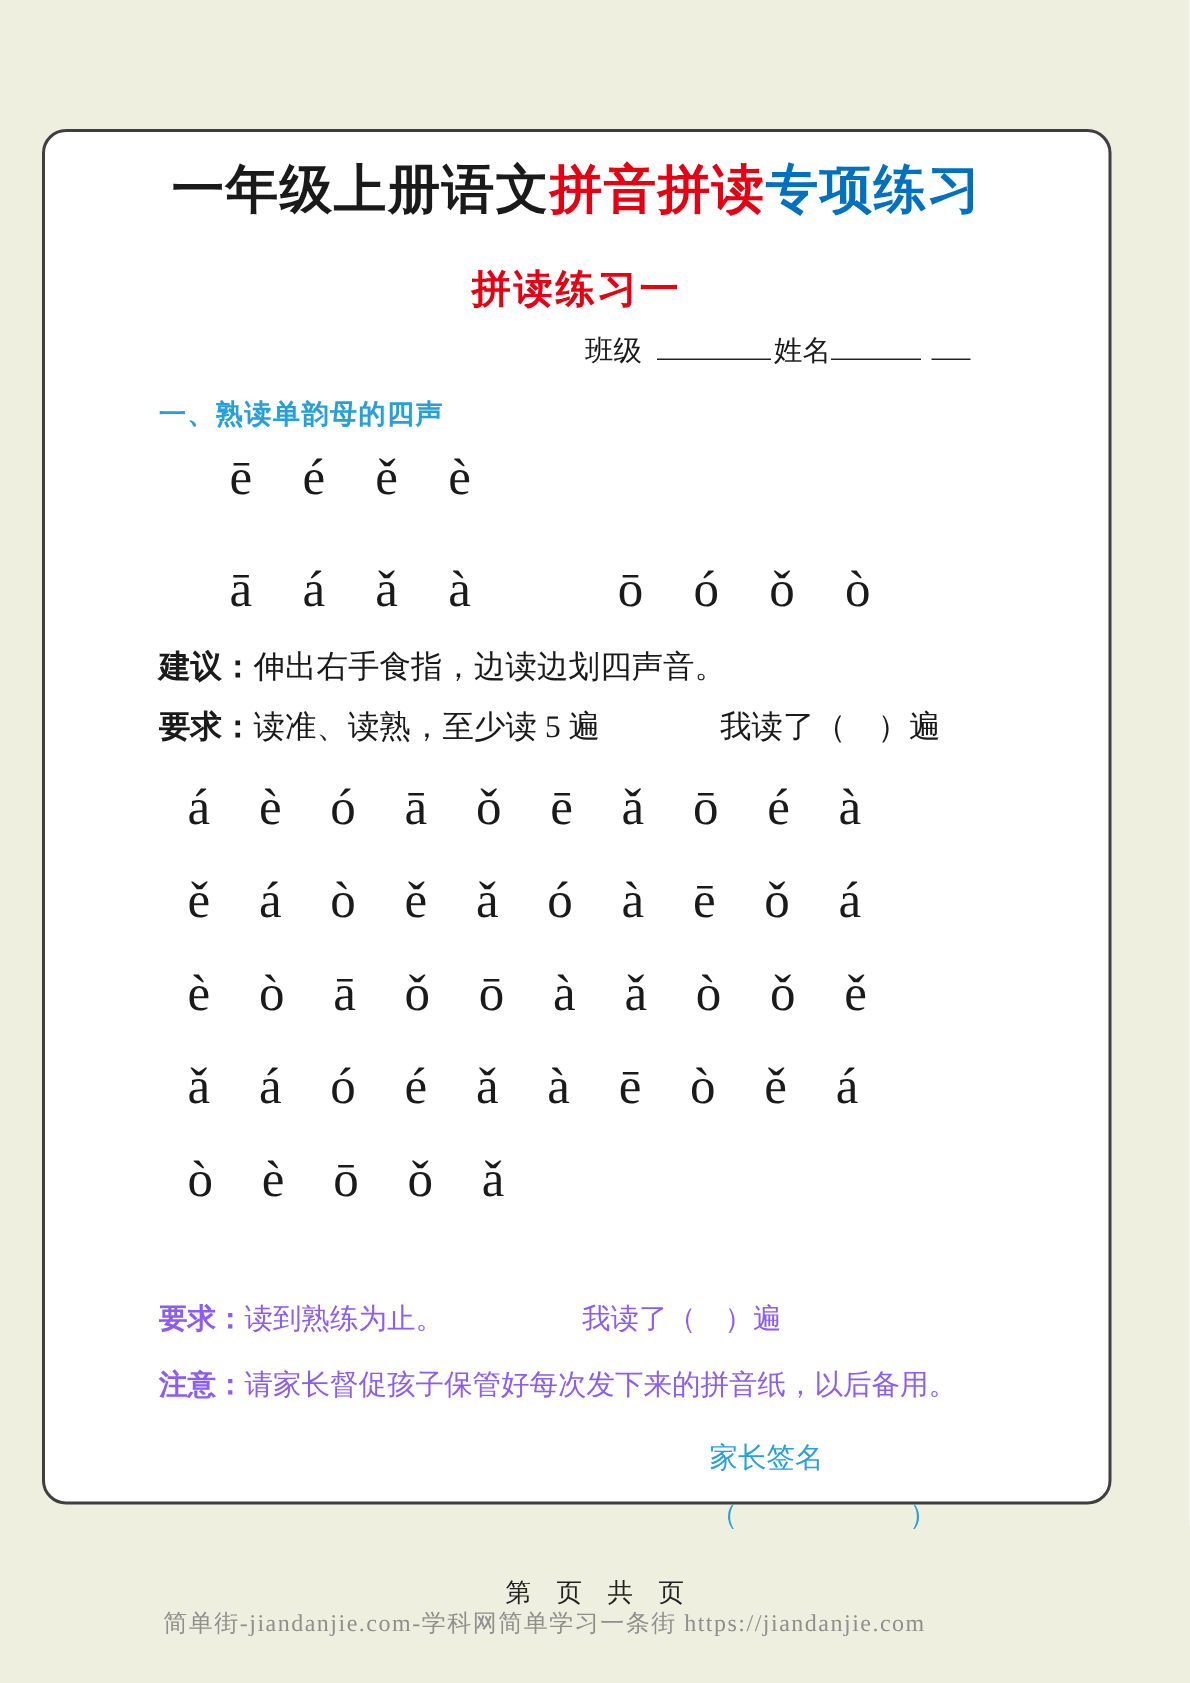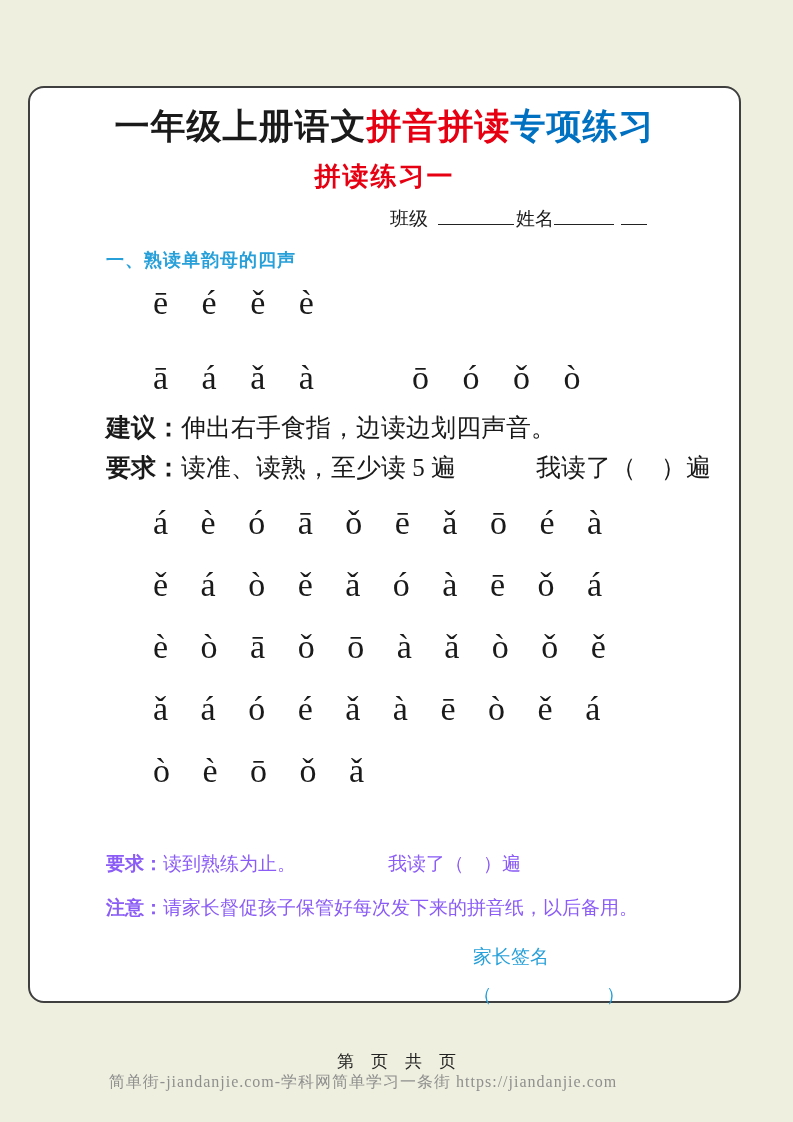--- a/index.html
+++ b/index.html
@@ -19,46 +19,46 @@
   h1,p{margin:0;padding:0;}
   .title{
     text-align:center;font-size:35px;font-weight:bold;
     letter-spacing:1px;line-height:42px;margin-top:0;
     white-space:nowrap;
   }
   .t-red{color:#e60012;}
   .t-blue{color:#0070c0;}
   .subtitle{
     text-align:center;font-size:26px;font-weight:bold;color:#e60012;
-    margin-top:12px;line-height:34px;letter-spacing:2px;
+    margin-top:28px;line-height:34px;letter-spacing:2px;
   }
   .id-line{
     margin-top:12px;margin-left:312px;font-size:19px;line-height:26px;
   }
   .blank{display:inline-block;border-bottom:1px solid #222;height:17px;vertical-align:baseline;}
   .blank.b1{width:76px;margin:0 2px 0 10px;}
   .blank.b2{width:60px;}
   .blank.b3{width:26px;margin-left:7px;}
   .section-header{
     margin-top:16px;margin-left:28px;
     color:#27a0da;font-weight:bold;font-size:18px;line-height:24px;letter-spacing:1px;
   }
   .vowel-row{
     margin-left:75px;font-size:34px;word-spacing:25px;
     height:62px;line-height:62px;white-space:nowrap;
   }
   .vowel-row.first{margin-top:13px;}
   .vgap{display:inline-block;width:98px;}
-  .note{margin-left:28px;font-size:25px;line-height:26px;white-space:nowrap;}
+  .note{margin-left:28px;font-size:21px;line-height:26px;white-space:nowrap;}
   .note.sugg{margin-top:6px;}
   .note.req{margin-top:14px;}
   .note b{font-weight:bold;}
   .hspace{display:inline-block;width:80px;}
   .hspace2{display:inline-block;width:92px;}
-  .grid{margin-top:11px;margin-left:75px;}
+  .grid{margin-top:11px;margin-left:47px;}
   .grid-row{font-size:34px;word-spacing:24px;height:62px;line-height:62px;white-space:nowrap;}
   .blue-note{margin-left:28px;font-size:19px;line-height:26px;color:#8b5cf6;white-space:nowrap;}
   .blue-note b{font-weight:bold;}
   .bn1{margin-top:49px;}
   .bn2{margin-top:18px;}
   .signature{margin-top:17px;margin-left:395px;font-size:19px;line-height:38px;color:#27a0da;}
   .footer-page{
     position:absolute;left:0;top:1050px;width:793px;text-align:center;
     font-size:17px;color:#222222;
   }

